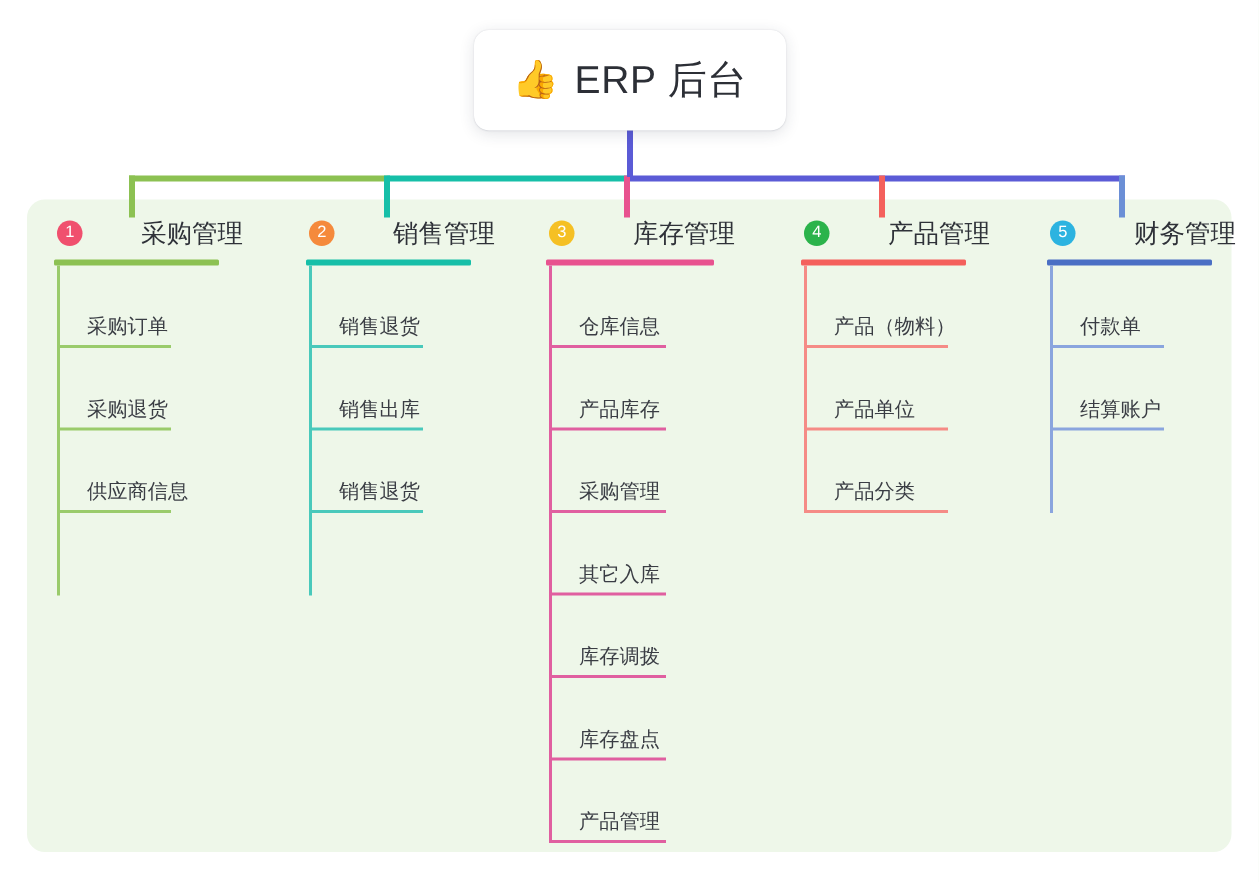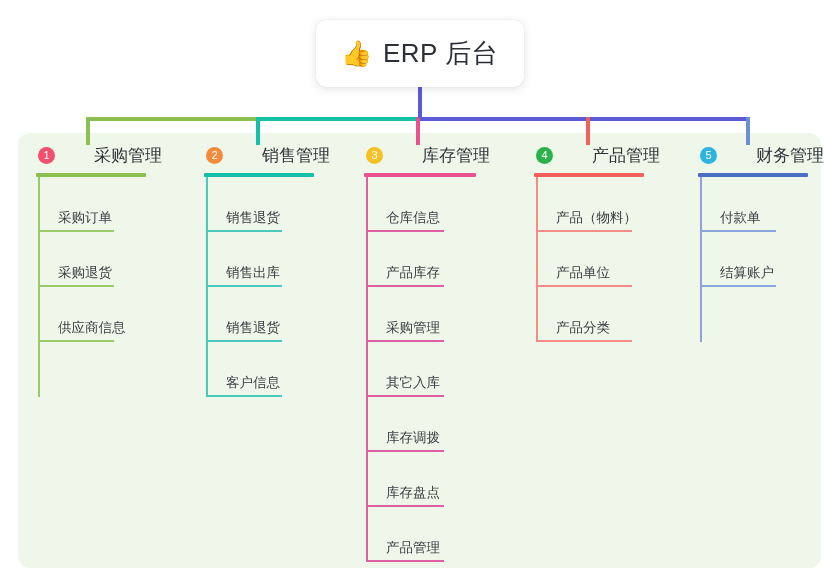--- a/index.html
+++ b/index.html
@@ -209,24 +209,20 @@
           <div class="rule" style="width: 76px; background: rgb(73, 201, 187);"></div>
         </div>
         <div class="item">
           <span class="label">销售出库</span>
           <div class="rule" style="width: 76px; background: rgb(73, 201, 187);"></div>
         </div>
         <div class="item">
           <span class="label">销售退货</span>
           <div class="rule" style="width: 76px; background: rgb(73, 201, 187);"></div>
         </div>
-        <div class="item">
-          <span class="label">客户信息</span>
-          <div class="rule" style="width: 76px; background: rgb(73, 201, 187);"></div>
-        </div>
       </div>
     </div>
     <div class="column" style="left: 364px;">
       <div class="col-head">
         <span class="badge" style="background: rgb(245, 192, 36);">3</span>
         <span class="col-title">库存管理</span>
       </div>
       <div class="head-rule" style="width: 112px; background: rgb(232, 82, 143);"></div>
       <div class="items">
         <div class="spine" style="background: rgb(224, 95, 160); height: 385px;"></div>

